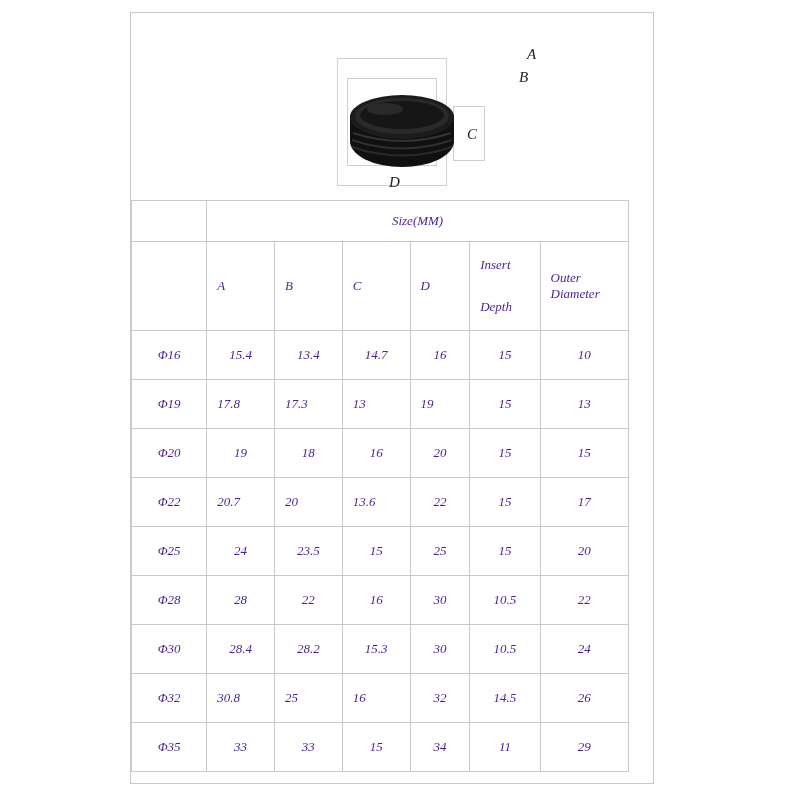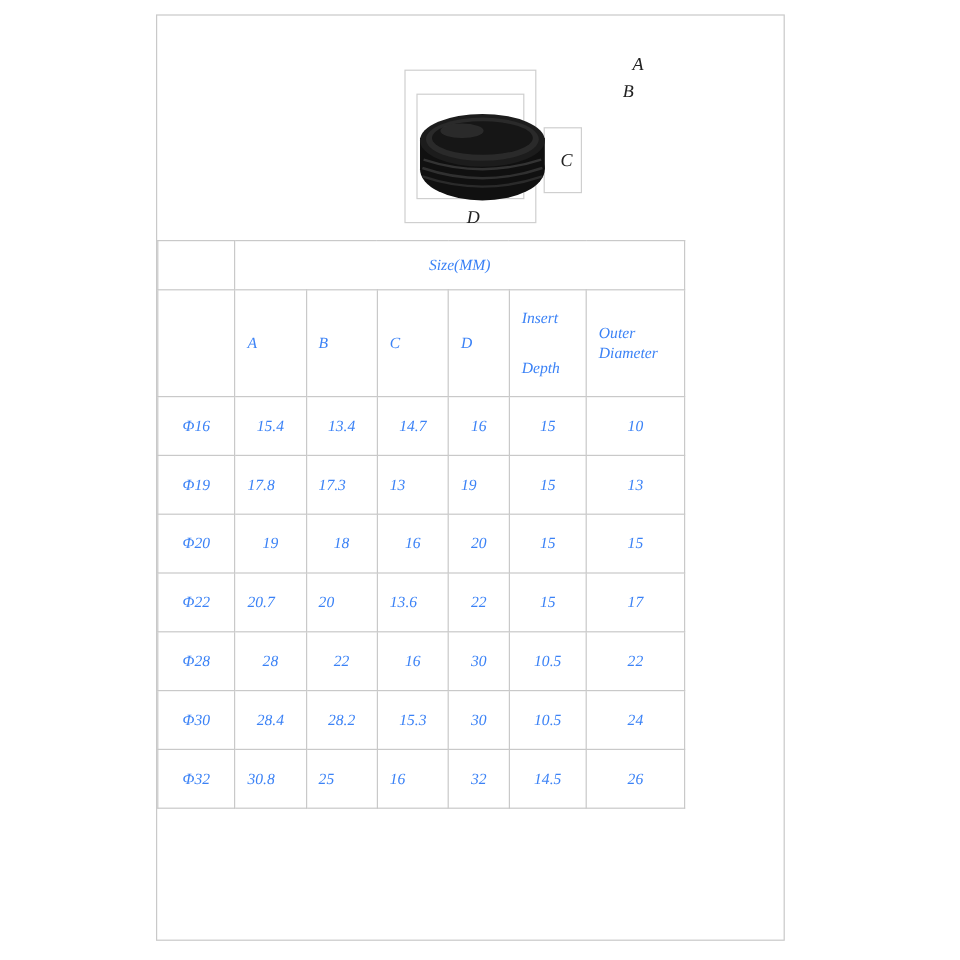--- a/index.html
+++ b/index.html
@@ -77,25 +77,25 @@
     top: 80px;
     width: 114px;
     height: 78px;
   }
 
   
   #spec-table {
     position: absolute;
     left: 0;
     top: 187px;
-    width: 440px;
+    width: 498px;
     border-collapse: collapse;
     font-family: "Liberation Serif", serif;
     font-style: italic;
-    color: #3b82f6;
+    color: #4c1d95;
   }
   #spec-table td {
     border: 1px solid #c9c9c9;
     padding: 0 10px;
     vertical-align: middle;
     font-size: 13px;
     font-style: italic;
   }
   .col-label { width: 78px; }
   .col-a { width: 70px; }
@@ -211,20 +211,29 @@
       <tr class="row-data">
         <td class="val">Φ22</td>
         <td class="val-big">20.7</td>
         <td class="val-big">20</td>
         <td class="val-big">13.6</td>
         <td class="val">22</td>
         <td class="val">15</td>
         <td class="val">17</td>
       </tr>
 
+      <tr class="row-data">
+        <td class="val">Φ25</td>
+        <td class="val">24</td>
+        <td class="val">23.5</td>
+        <td class="val">15</td>
+        <td class="val">25</td>
+        <td class="val">15</td>
+        <td class="val">20</td>
+      </tr>
 
       <tr class="row-data">
         <td class="val">Φ28</td>
         <td class="val">28</td>
         <td class="val">22</td>
         <td class="val">16</td>
         <td class="val">30</td>
         <td class="val">10.5</td>
         <td class="val">22</td>
       </tr>
@@ -242,16 +251,25 @@
       <tr class="row-data">
         <td class="val">Φ32</td>
         <td class="val-big">30.8</td>
         <td class="val-big">25</td>
         <td class="val-big">16</td>
         <td class="val">32</td>
         <td class="val">14.5</td>
         <td class="val">26</td>
       </tr>
 
+      <tr class="row-data">
+        <td class="val">Φ35</td>
+        <td class="val">33</td>
+        <td class="val">33</td>
+        <td class="val">15</td>
+        <td class="val">34</td>
+        <td class="val">11</td>
+        <td class="val">29</td>
+      </tr>
     </tbody>
   </table>
 
 </div>
 
 </body></html>

